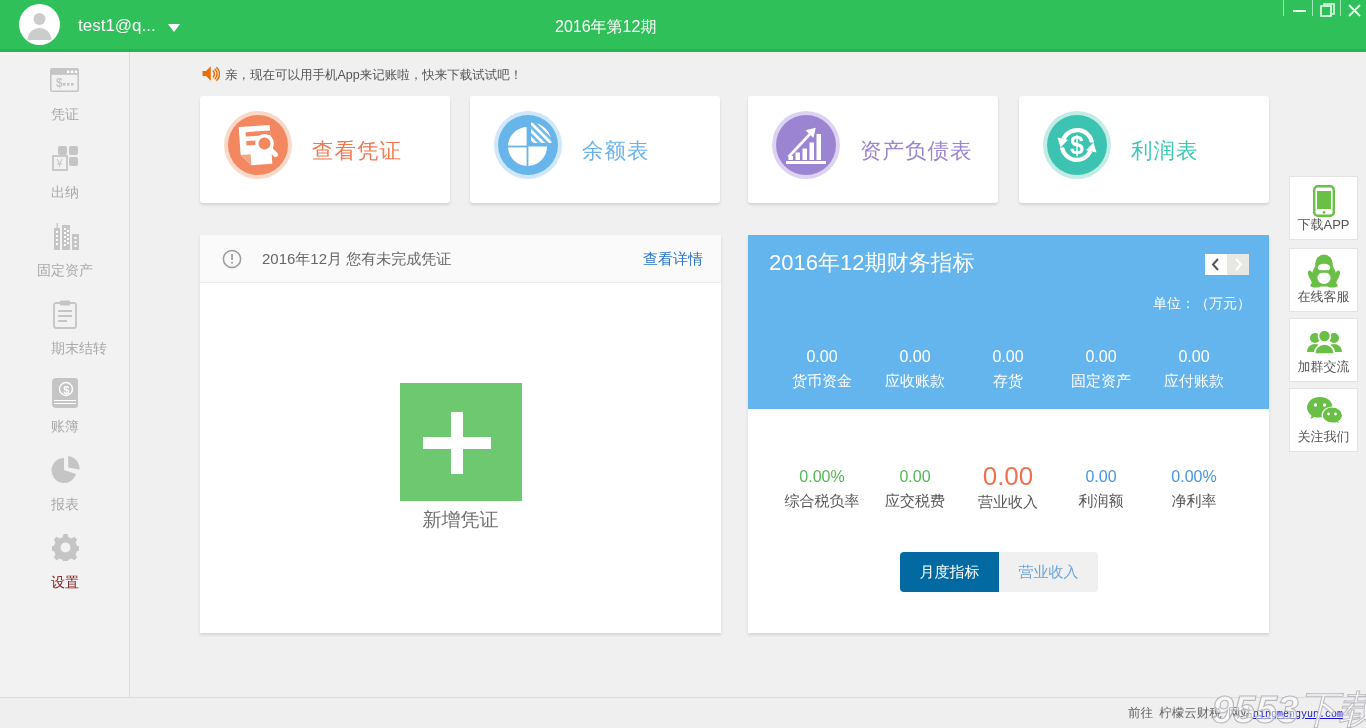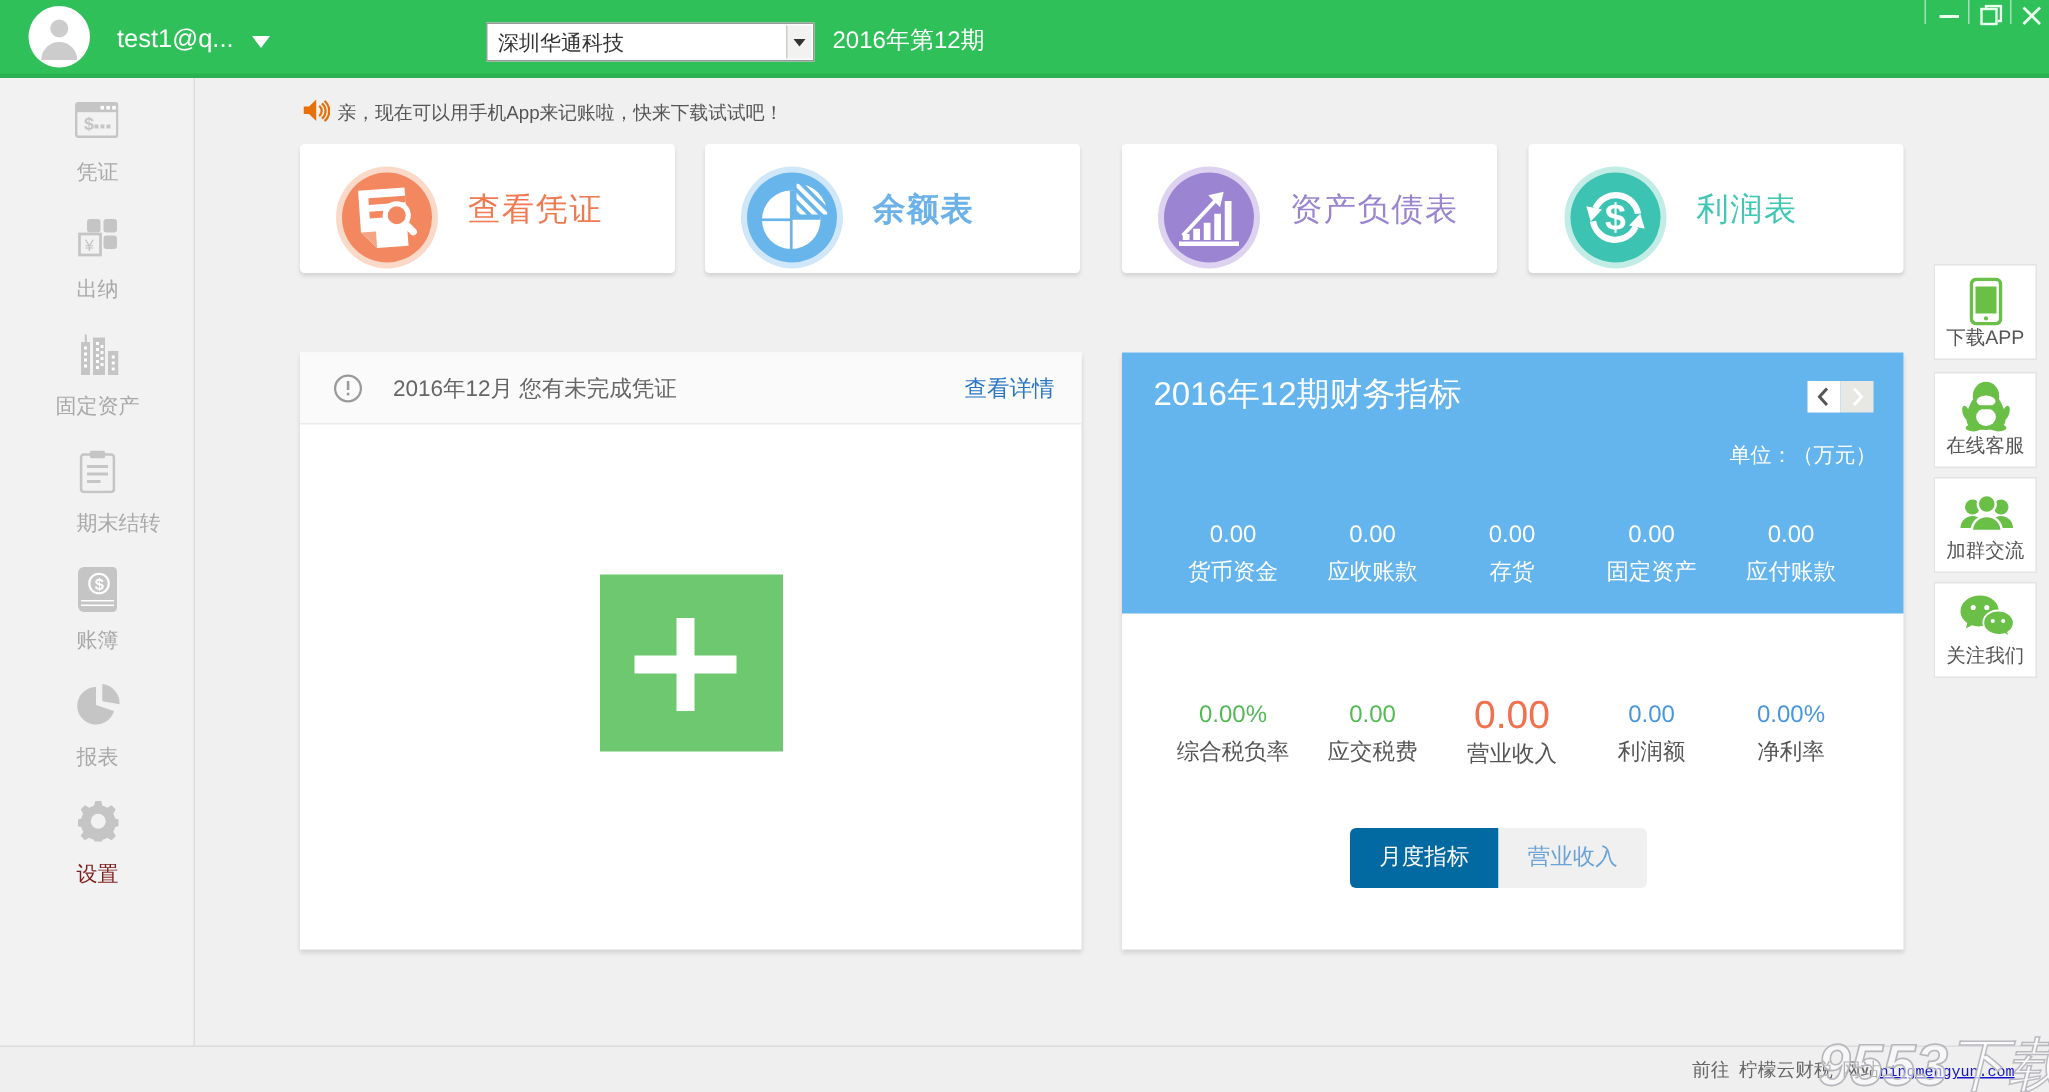--- a/index.html
+++ b/index.html
@@ -17,21 +17,21 @@
 .sel .btn { position:absolute; right:1px; top:1px; width:17px; height:22px; background:#f2f2f1; border-left:1px solid #ccc; }
 .sel .btn:after { content:""; position:absolute; left:4px; top:9px; border-left:4px solid transparent; border-right:4px solid transparent; border-top:5px solid #333; }
 .period { position:absolute; left:555px; top:17px; color:#fff; font-size:16px; }
 .toplinks { position:absolute; left:1019px; top:16px; color:#fff; font-size:16px; }
 .toplinks .tl { margin-right:13px; position:relative; }
 .reddot { position:absolute; right:-3px; top:-4px; width:7px; height:7px; border-radius:50%; background:#e83a2f; }
 .winctl { position:absolute; top:0; right:0; height:28px; }
 .wsep { position:absolute; top:0; width:1px; height:16px; background:rgba(255,255,255,0.55); }
 
 
-.card { position:absolute; top:96px; width:250px; height:86px; background:#fff; border-radius:3px; box-shadow:0 2px 3px rgba(0,0,0,0.12); }
+.card { position:absolute; top:96px; width:250px; height:107px; background:#fff; border-radius:3px; box-shadow:0 2px 3px rgba(0,0,0,0.12); }
 .ring { position:absolute; left:24px; top:15px; width:68px; height:68px; border-radius:50%; }
 .circ { position:absolute; left:28px; top:19px; width:60px; height:60px; border-radius:50%; display:flex; align-items:center; justify-content:center; }
 .ctxt { position:absolute; left:112px; top:50%; transform:translateY(-50%); font-size:21.5px; letter-spacing:1px; }
 
 
 .panel { position:absolute; top:235px; width:521px; height:398px; background:#fff; box-shadow:0 2px 3px rgba(0,0,0,0.12); }
 .lp-head { position:absolute; left:0; top:0; width:100%; height:48px; background:#fafafa; border-bottom:1px solid #ececec; }
 .bluehead { position:absolute; left:0; top:0; width:100%; height:174px; background:#64b4ed; }
 .statcol { position:absolute; width:94px; text-align:center; color:#fff; }
 .stat2 { position:absolute; width:94px; text-align:center; }
@@ -45,24 +45,20 @@
 <body>
 <div class="topbar">
   <div class="avatar">
     <svg width="41" height="41" viewBox="0 0 41 41">
       <circle cx="20.5" cy="15" r="6" fill="#cccccc"></circle>
       <path d="M8.5,36 a12,12 0 0 1 24,0 z" fill="#cccccc"></path>
     </svg>
   </div>
   <div class="uname">test1@q...</div>
   <div class="caret"></div>
-  <div class="sel">
-      <span class="txt">深圳华通科技</span>
-      <span class="btn"></span>
-    </div>
   <div class="period">2016年第12期</div>
   <div class="winctl">
     <div class="wsep" style="right:82px;"></div>
     <div class="wsep" style="right:53px;"></div>
     <div class="wsep" style="right:25px;"></div>
     <svg class="abs" style="right:59px; top:4px;" width="15" height="14" viewBox="0 0 15 14">
         <line x1="1" y1="7" x2="14" y2="7" stroke="#eafff0" stroke-width="2"></line>
       </svg>
     <svg class="abs" style="right:31px; top:3px;" width="15" height="15" viewBox="0 0 15 15">
         <rect x="1" y="3" width="10" height="10" fill="none" stroke="#eafff0" stroke-width="1.6"></rect>
@@ -193,21 +189,21 @@
               <rect width="2.9" height="5.4" fill="#fff"></rect>
             </pattern>
           </defs>
         <circle cx="23.5" cy="25.5" r="19.5" fill="#fff"></circle>
         <path d="M23.5,25.5 L23.5,6 A19.5,19.5 0 0 1 43,25.5 z" fill="#67b5ea"></path>
         <rect x="22.6" y="6" width="1.8" height="39" fill="#67b5ea"></rect>
         <rect x="4" y="24.6" width="19.5" height="1.8" fill="#67b5ea"></rect>
         <path d="M27,22 L27,1.5 A20.5,20.5 0 0 1 47.5,22 z" fill="url(#hatch)"></path>
       </svg>
     </div>
-    <div class="ctxt" style="color:#6cb2e8;font-weight:bold;">余额表</div>
+    <div class="ctxt" style="color:#6cb2e8;">余额表</div>
   </div>
 
   <div class="card" style="left:748px;">
     <div class="ring" style="background:#ddd3f1;"></div>
     <div class="circ" style="background:#9b85d2;">
       <svg width="42" height="42" viewBox="0 0 42 42">
         <rect x="1" y="37" width="40" height="3" fill="#fff"></rect>
         <rect x="3.5" y="32" width="4.5" height="4" fill="#fff"></rect>
         <rect x="10.5" y="28.5" width="4.5" height="7.5" fill="#fff"></rect>
         <rect x="17.5" y="24.5" width="4.5" height="11.5" fill="#fff"></rect>
@@ -241,20 +237,21 @@
     <circle cx="10" cy="10" r="8.6" fill="none" stroke="#9a9a9a" stroke-width="1.5"></circle>
     <rect x="9.2" y="5" width="1.7" height="6" fill="#9a9a9a"></rect>
     <rect x="9.2" y="12.8" width="1.7" height="1.8" fill="#9a9a9a"></rect>
   </svg>
   <div class="abs" style="left:62px; top:15px; font-size:15px; color:#666;">2016年12月 您有未完成凭证</div>
   <div class="abs" style="left:443px; top:15px; font-size:15px; color:#2a76c5;">查看详情</div>
   <div class="abs" style="left:200px; top:148px; width:122px; height:118px; background:#6dc86f;">
     <div class="abs" style="left:23px; top:54px; width:68px; height:12px; background:#fff;"></div>
     <div class="abs" style="left:51px; top:29px; width:12px; height:62px; background:#fff;"></div>
   </div>
+  <div class="abs" style="left:0; top:272px; width:100%; text-align:center; font-size:19px; color:#707070;">新增凭证</div>
 </div>
 
 <div id="rightpanel" class="panel" style="left:748px;">
   <div class="bluehead"></div>
   <div class="abs" style="left:21px; top:13px; font-size:22px; color:#fff;">2016年12期财务指标</div>
   <div class="abs" style="left:457px; top:19px; width:22px; height:21px; background:#fff;"><svg width="22" height="21" viewBox="0 0 22 21">
         <path d="M13,5 L8,10.5 L13,16" fill="none" stroke="#555" stroke-width="2"></path>
       </svg></div>
   <div class="abs" style="left:479px; top:19px; width:22px; height:21px; background:#e7e7e4;"><svg width="22" height="21" viewBox="0 0 22 21">
         <path d="M9,5 L14,10.5 L9,16" fill="none" stroke="#fff" stroke-width="2"></path>

